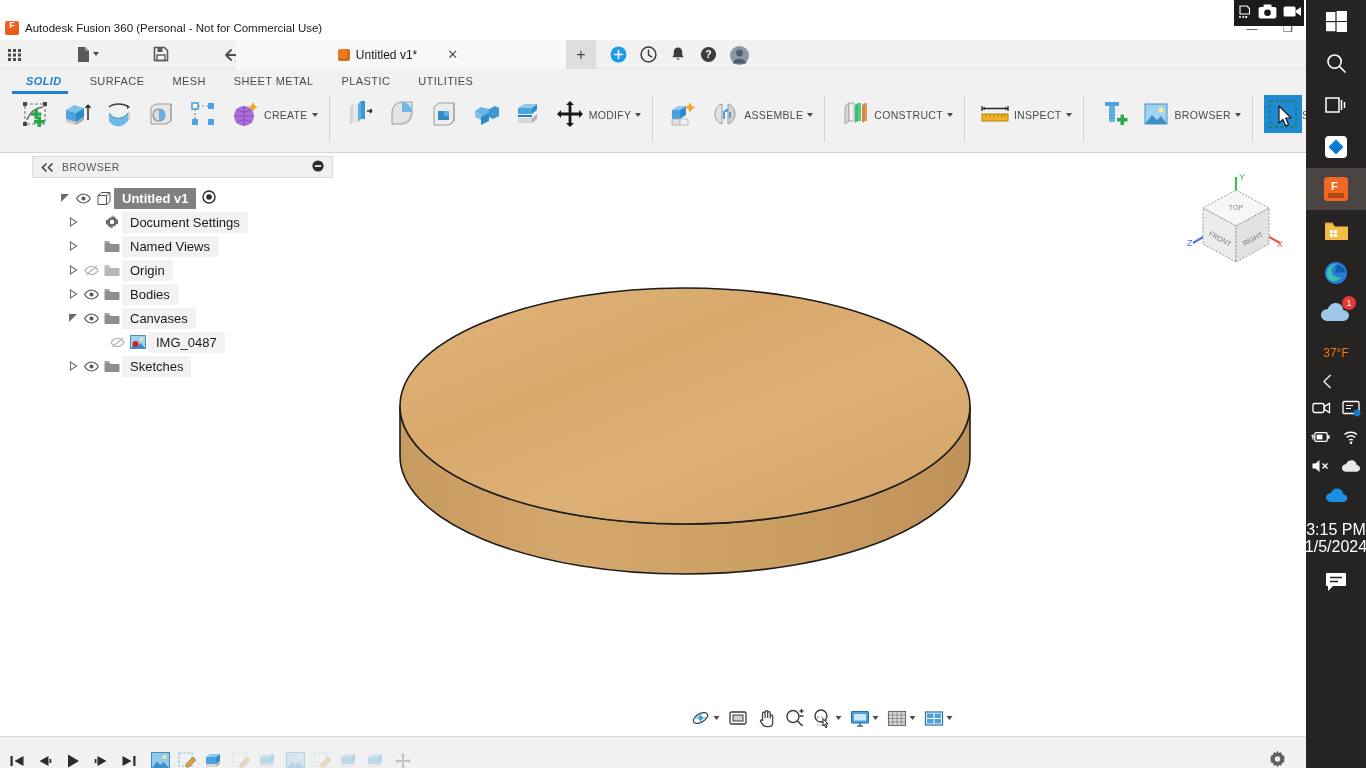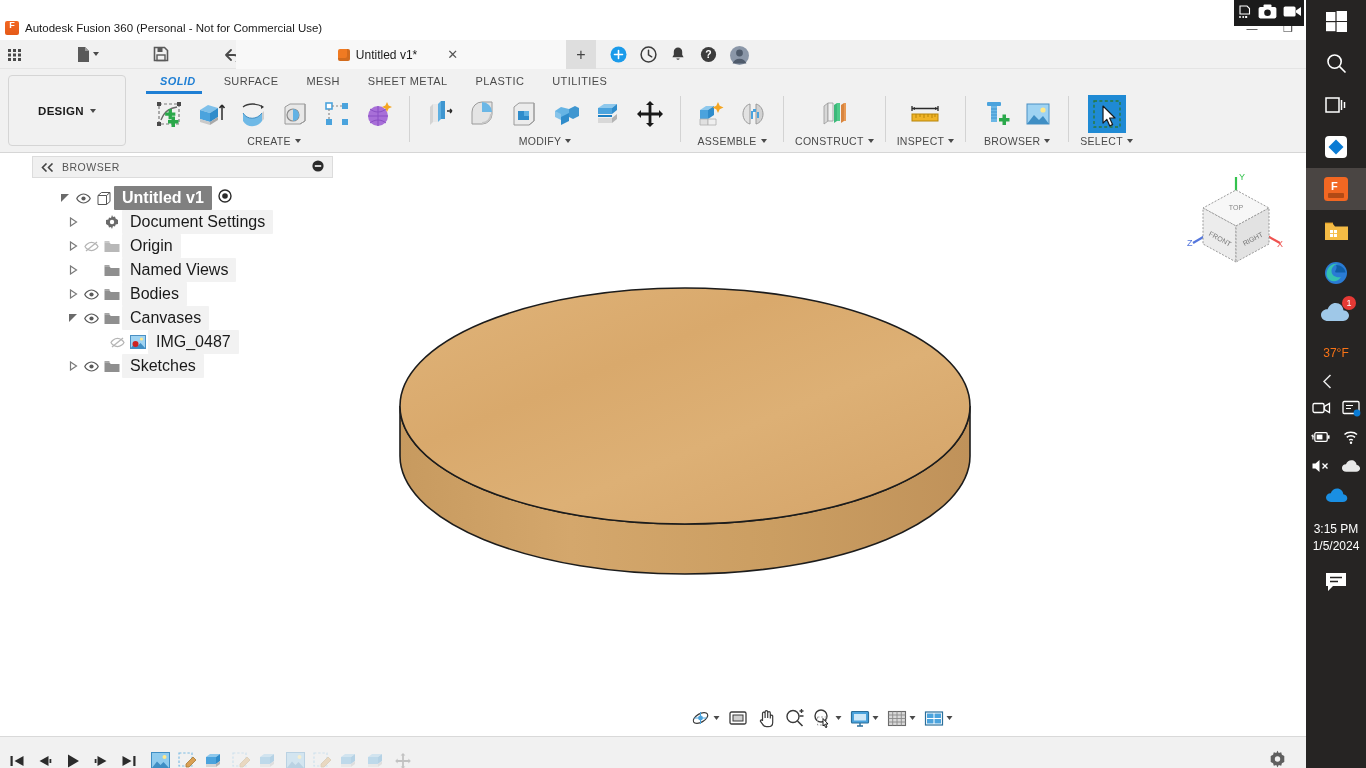--- a/index.html
+++ b/index.html
@@ -92,42 +92,42 @@
   .ribbon-main { flex: 1; position: relative; }
   .tabrow { display: flex; height: 22px; align-items: flex-end; padding-left: 12px; gap: 0; }
   .rtab {
     font-size: 11px; color: #4a4a4a; letter-spacing: .4px;
     padding: 0 14px; height: 20px; line-height: 20px;
   }
   .rtab.active { color: #1f7fd4; font-weight: bold; font-style: italic; }
   .rtab-underline { height: 3px; background: #1f7fd4; margin: 0 12px; width: 56px; }
 
   .panels { display: flex; align-items: flex-start; padding-left: 10px; }
-  .panel { display: flex; flex-direction: column; align-items: center; padding: 0 6px; }
+  .panel { display: flex; flex-direction: row; align-items: center; padding: 0 6px; }
   .panel-icons { display: flex; align-items: center; gap: 4px; height: 40px; }
   .panel-label {
     font-size: 10.5px; color: #4a4a4a; letter-spacing: .3px;
     display: flex; align-items: center; gap: 4px; margin-top: 1px;
   }
   .tool { width: 38px; height: 38px; display:flex; align-items:center; justify-content:center; }
   .tool.sel { background: #1f8ad4; }
   .divider { width: 1px; height: 46px; background: #d3d3d3; margin: 0 5px; align-self: flex-start; margin-top: 2px;}
 
   
   .body { flex: 1; display: flex; position: relative; background: #fff; min-height: 0; padding-left: 30px; }
 
   
   .browser { width: 305px; flex: 0 0 305px; background: #fff; position: relative; }
   .browser-head {
     height: 22px; margin: 3px 2px 0 2px; background: #f0f0f0; border: 1px solid #dcdcdc;
     display: flex; align-items: center; padding: 0 8px; gap: 8px;
   }
   .browser-title { font-size: 10.5px; color: #555; letter-spacing: .5px; }
   .browser-collapse { margin-left: auto; font-size: 12px; color: #333; }
-  .tree { padding: 8px 0 0 0; font-size: 16px; color: #1a1a1a; }
+  .tree { padding: 8px 0 0 0; font-size: 13px; color: #1a1a1a; }
   .tnode { display: flex; align-items: center; height: 24px; }
   .tarrow { width: 14px; display: flex; align-items: center; justify-content: center; }
   .tarrow svg { display:block; }
   .teye { width: 22px; display:flex; align-items:center; justify-content:center; }
   .ticon { width: 20px; display:flex; align-items:center; justify-content:center; }
   .tlabel { background:#f2f2f2; padding: 3px 8px; border-radius: 1px; }
   .tnode.root .tlabel { background:#808080; color:#fff; font-weight:bold; }
 
   .comments {
     position: absolute; left: 2px; right: 2px; bottom: 6px; height: 24px;
@@ -168,21 +168,21 @@
     background: #262423; display: flex; flex-direction: column; align-items: center;
   }
   .tb-item { width: 60px; height: 42px; display:flex; align-items:center; justify-content:center; }
   .tb-item.active { background: #4a4543; }
   .tray-weather { margin-top: 6px; display:flex; flex-direction:column; align-items:center; }
   .tray-temp { color:#f97316; font-size: 12px; margin-top: 18px; }
   .tray-chev { color:#e8e8e8; font-size: 13px; margin: 14px 0 6px 0; align-self:flex-start; padding-left:16px;}
   .tray-grid { display:grid; grid-template-columns: 1fr 1fr; gap: 9px 10px; padding: 0 12px; }
   .tray-ico { width:20px;height:20px;display:flex;align-items:center;justify-content:center;color:#fff; }
   .tray-onedrive { margin-top: 12px; }
-  .tray-clock { color:#fff; font-size: 12px; text-align:center; line-height: 17px; margin-top: 14px; }
+  .tray-clock { color:#fff; font-size: 16px; text-align:center; line-height: 17px; margin-top: 14px; }
   .tray-action { margin-top: 16px; }
 
   
   .recorder {
     position: absolute; right: 62px; top: 0; height: 26px; width: 70px;
     background: #1b1b1b; display: flex; align-items: center; justify-content: center; gap: 6px;
   }
 </style>
 </head>
 <body>
@@ -285,24 +285,20 @@
                 <circle cx="9.5" cy="9.5" r="9.5" fill="#8b97a8"></circle>
                 <circle cx="9.5" cy="7" r="3.4" fill="#4f5b6b"></circle>
                 <path d="M2.6 17.6a7.3 7.3 0 0 1 13.8 0z" fill="#4f5b6b"></path>
               </svg>
           </span>
         </div>
       </div>
     </div>
 
     <div class="ribbon">
-      <div class="design-box">
-        <span class="design-label">DESIGN</span>
-        <span class="caret"></span>
-      </div>
 
       <div class="ribbon-main">
         <div class="tabrow">
           <div class="rtab active">SOLID</div>
           <div class="rtab">SURFACE</div>
           <div class="rtab">MESH</div>
           <div class="rtab">SHEET METAL</div>
           <div class="rtab">PLASTIC</div>
           <div class="rtab">UTILITIES</div>
         </div>
@@ -616,49 +612,49 @@
             </span>
             <span class="tlabel">Document Settings</span>
           </div>
 
           <div class="tnode" style="padding-left:36px">
             <span class="tarrow">
               <svg width="9" height="10" viewBox="0 0 9 10">
                   <path d="M1.5 1v8l6-4z" fill="none" stroke="#7a7a7a" stroke-width="1.2"></path>
                 </svg>
             </span>
-            <span class="teye">
-              <svg width="15" height="11" viewBox="0 0 15 11">
-                  <path d="M7.5 1.4C4.2 1.4 1.6 4.2 1 5.5c.6 1.3 3.2 4.1 6.5 4.1S13.4 6.8 14 5.5c-.6-1.3-3.2-4.1-6.5-4.1z" fill="none" stroke="#b5b5b5" stroke-width="1.2"></path>
-                  <path d="M2 10L13 1" stroke="#b5b5b5" stroke-width="1.3"></path>
-                </svg>
-            </span>
-            <span class="ticon">
-              <svg width="16" height="13" viewBox="0 0 16 13">
-                  <path d="M.5 2.5h5l1.3 1.6h8.7V12H.5z" fill="#b8b8b8"></path>
-                  <path d="M.5 1.2h5v1.3h-5z" fill="#b8b8b8"></path>
-                </svg>
-            </span>
-            <span class="tlabel">Origin</span>
-          </div>
-
-          <div class="tnode" style="padding-left:36px">
-            <span class="tarrow">
-              <svg width="9" height="10" viewBox="0 0 9 10">
-                  <path d="M1.5 1v8l6-4z" fill="none" stroke="#7a7a7a" stroke-width="1.2"></path>
-                </svg>
-            </span>
             <span class="teye"></span>
             <span class="ticon">
               <svg width="16" height="13" viewBox="0 0 16 13">
                   <path d="M.5 2.5h5l1.3 1.6h8.7V12H.5z" fill="#8f8f8f"></path>
                   <path d="M.5 1.2h5v1.3h-5z" fill="#8f8f8f"></path>
                 </svg>
             </span>
             <span class="tlabel">Named Views</span>
+          </div>
+
+          <div class="tnode" style="padding-left:36px">
+            <span class="tarrow">
+              <svg width="9" height="10" viewBox="0 0 9 10">
+                  <path d="M1.5 1v8l6-4z" fill="none" stroke="#7a7a7a" stroke-width="1.2"></path>
+                </svg>
+            </span>
+            <span class="teye">
+              <svg width="15" height="11" viewBox="0 0 15 11">
+                  <path d="M7.5 1.4C4.2 1.4 1.6 4.2 1 5.5c.6 1.3 3.2 4.1 6.5 4.1S13.4 6.8 14 5.5c-.6-1.3-3.2-4.1-6.5-4.1z" fill="none" stroke="#b5b5b5" stroke-width="1.2"></path>
+                  <path d="M2 10L13 1" stroke="#b5b5b5" stroke-width="1.3"></path>
+                </svg>
+            </span>
+            <span class="ticon">
+              <svg width="16" height="13" viewBox="0 0 16 13">
+                  <path d="M.5 2.5h5l1.3 1.6h8.7V12H.5z" fill="#b8b8b8"></path>
+                  <path d="M.5 1.2h5v1.3h-5z" fill="#b8b8b8"></path>
+                </svg>
+            </span>
+            <span class="tlabel">Origin</span>
           </div>
 
           <div class="tnode" style="padding-left:36px">
             <span class="tarrow">
               <svg width="9" height="10" viewBox="0 0 9 10">
                   <path d="M1.5 1v8l6-4z" fill="none" stroke="#7a7a7a" stroke-width="1.2"></path>
                 </svg>
             </span>
             <span class="teye">
               <svg width="15" height="11" viewBox="0 0 15 11">

